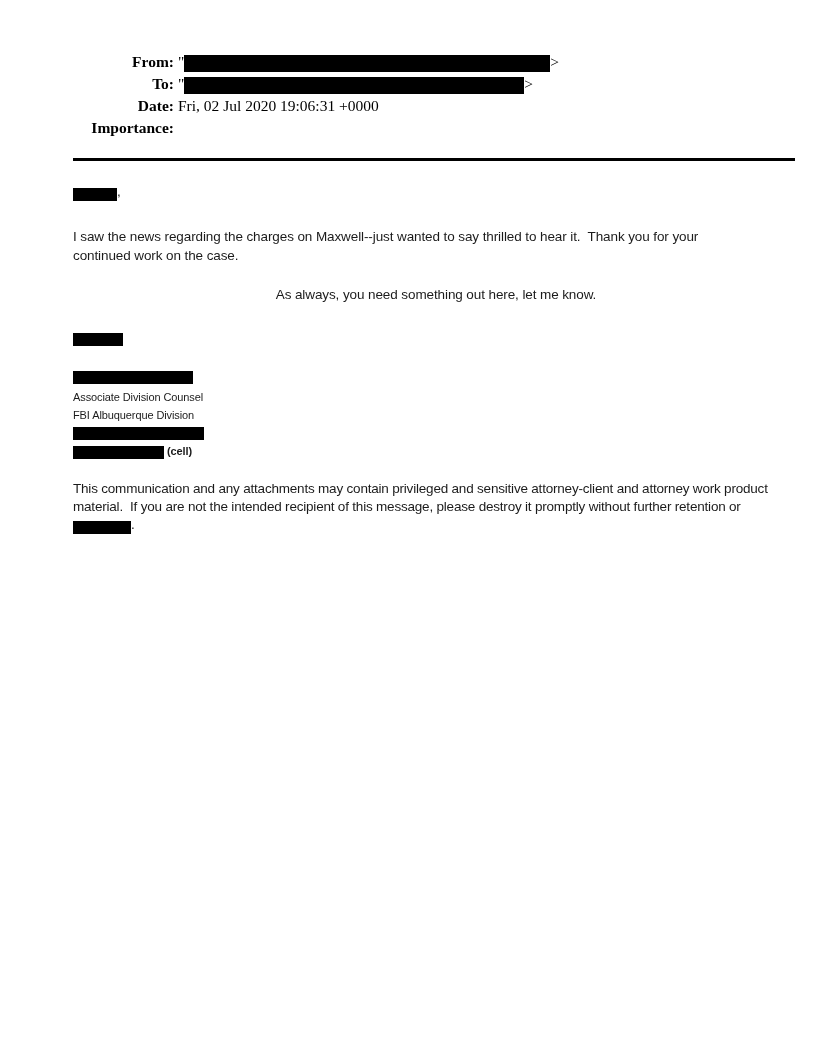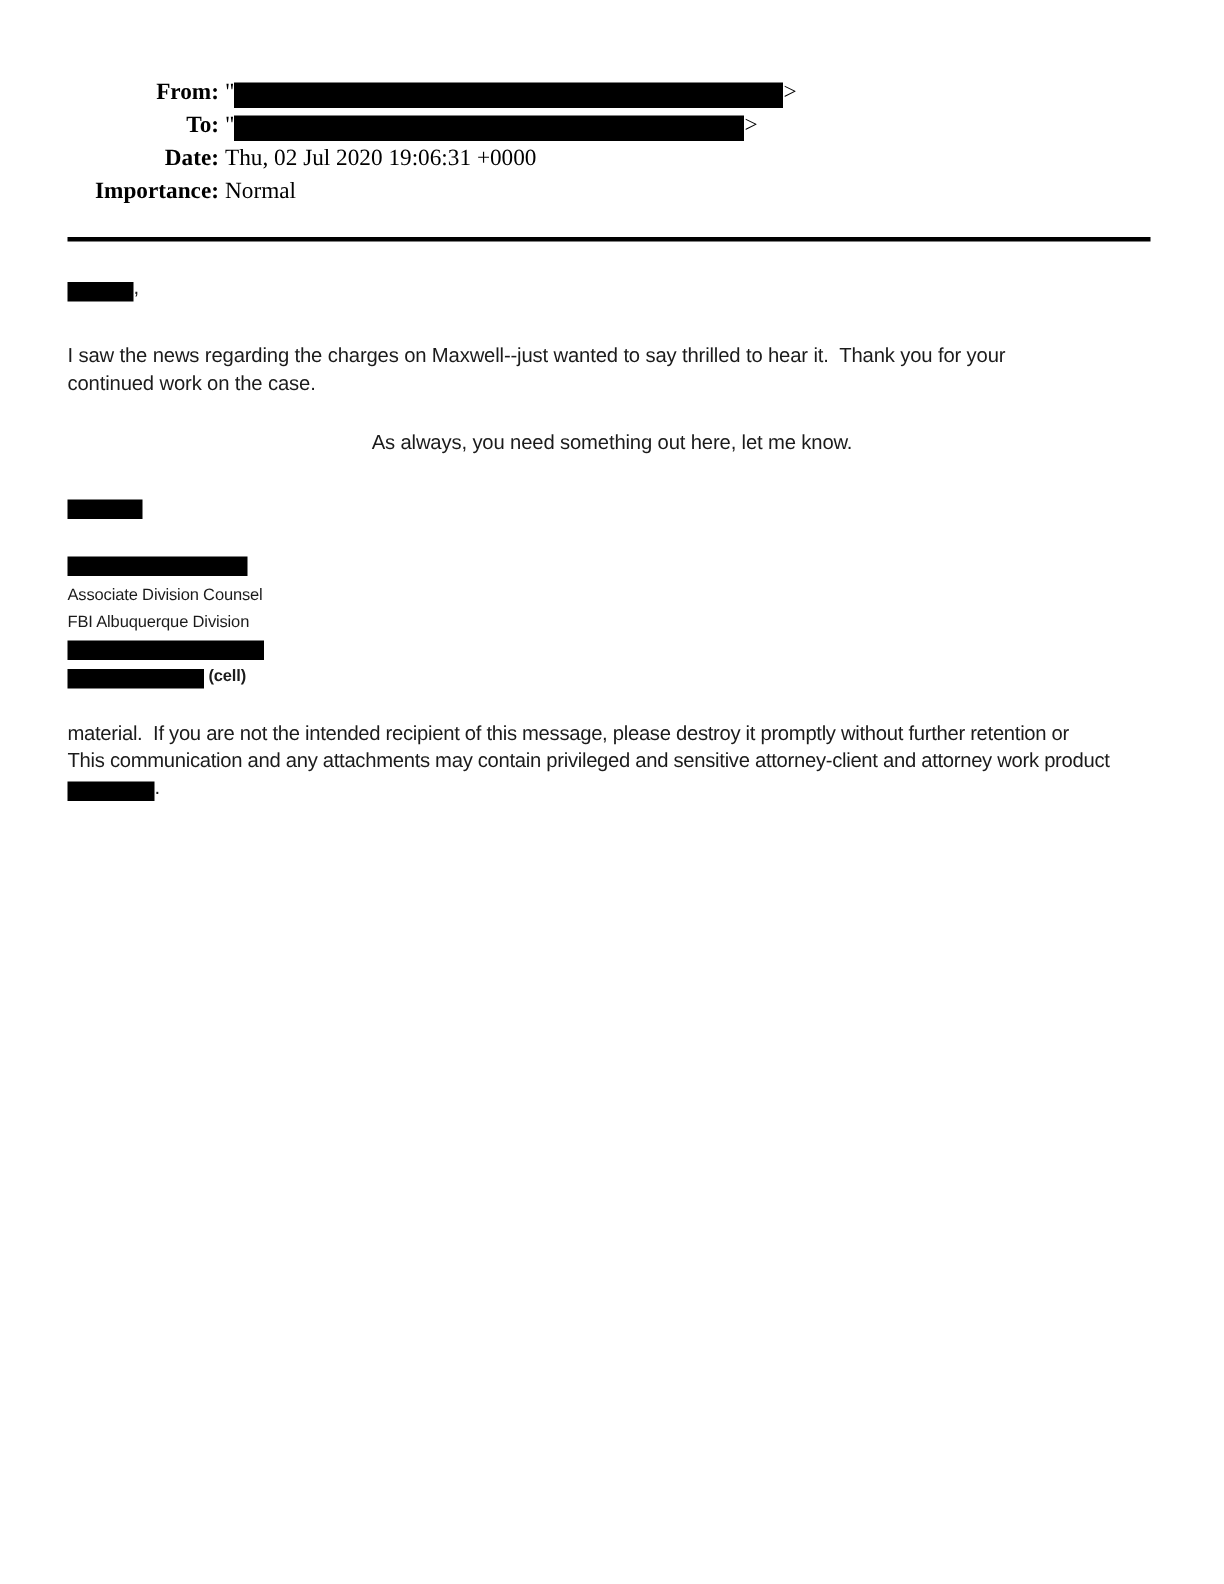--- a/index.html
+++ b/index.html
@@ -5,20 +5,21 @@
   * { margin: 0; padding: 0; box-sizing: border-box; }
   html, body { background: #ffffff; }
   .page {
     position: relative;
     width: 812px;
     height: 1056px;
     background: #ffffff;
     overflow: hidden;
     font-family: "Liberation Sans", sans-serif;
     color: #1b1b1b;
+    padding-left: 28px;
   }
   
   .email-header {
     margin: 51px 0 0 45px;
     font-family: "Liberation Serif", serif;
     font-size: 15.5px;
     line-height: 22px;
     color: #000000;
     width: 722px;
   }
@@ -68,25 +69,24 @@
     <div class="hdr-row">
       <span class="hdr-label">From:</span>
       <span class="hdr-value"><span>"</span><span class="redaction hdr-bar bar-from"></span><span>&gt;</span></span>
     </div>
     <div class="hdr-row">
       <span class="hdr-label">To:</span>
       <span class="hdr-value"><span>"</span><span class="redaction hdr-bar bar-to"></span><span>&gt;</span></span>
     </div>
     <div class="hdr-row">
       <span class="hdr-label">Date:</span>
-      <span class="hdr-value">Thu, 02 Jul 2020 19:06:31 +0000</span>
+      <span class="hdr-value">Fri, 02 Jul 2020 19:06:31 +0000</span>
     </div>
     <div class="hdr-row">
       <span class="hdr-label">Importance:</span>
-      <span class="hdr-value">Normal</span>
     </div>
   </div>
 
   <hr class="rule">
 
   <div class="body-block">
     <div class="greeting"><span class="redaction body-bar bar-greeting"></span><span>,</span></div>
 
     <div class="para1">
       <div class="line">I saw the news regarding the charges on Maxwell--just wanted to say thrilled to hear it.  Thank you for your</div>
@@ -101,18 +101,18 @@
   <div class="sig-block">
     <span class="redaction bar-signoff"></span>
     <span class="redaction bar-name"></span>
     <div class="sig-title line">Associate Division Counsel</div>
     <div class="sig-org line">FBI Albuquerque Division</div>
     <span class="redaction bar-phone"></span>
     <div class="cell-line"><span class="redaction body-bar bar-cell"></span><span class="line" style="display:inline"> (cell)</span></div>
   </div>
 
   <div class="disclaimer">
+    <div class="line">This communication and any attachments may contain privileged and sensitive attorney-client and attorney work product</div>
     <div class="line">material.  If you are not the intended recipient of this message, please destroy it promptly without further retention or</div>
-    <div class="line">This communication and any attachments may contain privileged and sensitive attorney-client and attorney work product</div>
     <div class="line"><span class="redaction body-bar bar-number"></span><span>.</span></div>
   </div>
 
 </div>
 
 </body></html>

